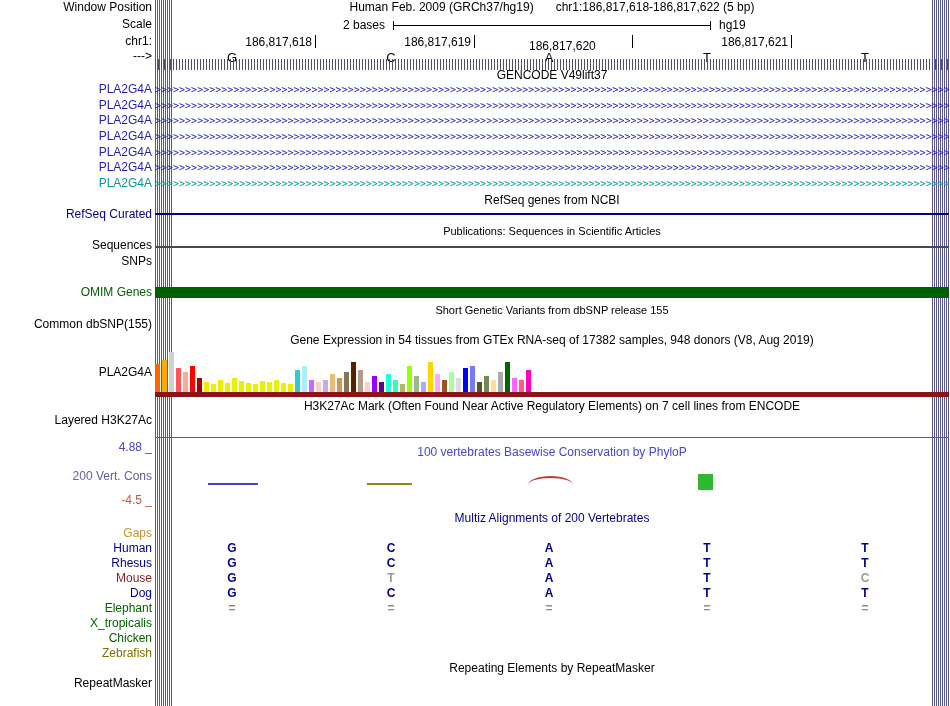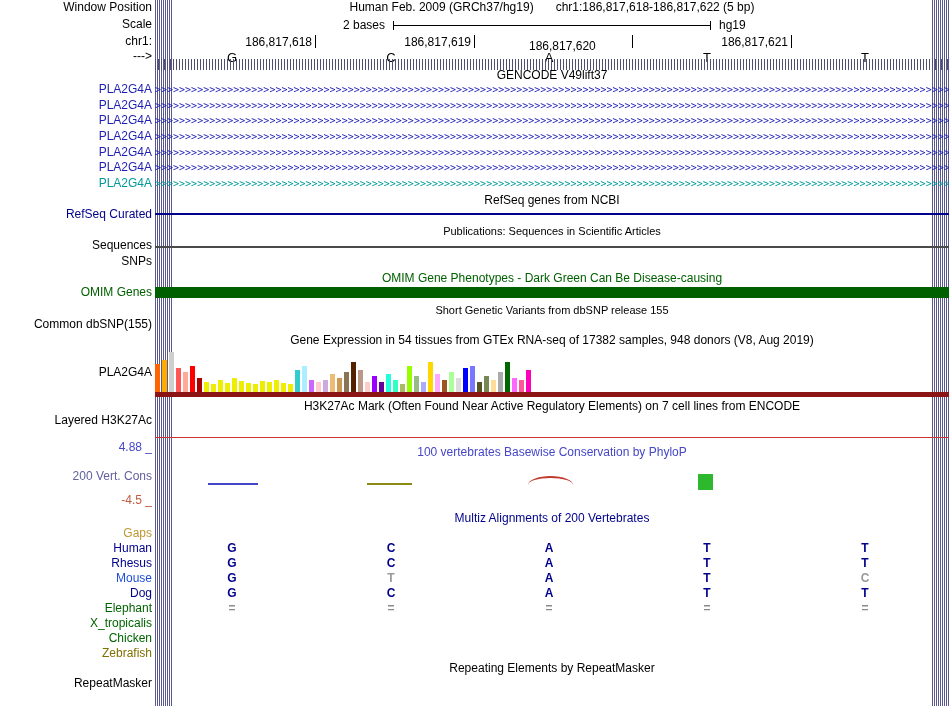--- a/index.html
+++ b/index.html
@@ -98,21 +98,20 @@
   <div class="ct" style="top:194px">RefSeq genes from NCBI</div>
   <div class="ll" style="top: 208px; color: rgb(0, 0, 139);">RefSeq Curated</div>
   <div class="abs" style="left: 155px; top: 213px; width: 794px; height: 2px; background: rgb(0, 0, 139);"></div>
 
   <div class="ct small" style="top:225px">Publications: Sequences in Scientific Articles</div>
   <div class="ll" style="top:239px">Sequences</div>
   <div class="abs" style="left: 155px; top: 246px; width: 794px; height: 2px; background: rgb(74, 74, 74);"></div>
 
   <div class="ll" style="top:255px">SNPs</div>
 
-  <div class="ct" style="top: 272px; color: rgb(0, 96, 0);">OMIM Gene Phenotypes - Dark Green Can Be Disease-causing</div>
   <div class="ll" style="top: 286px; color: rgb(0, 96, 0);">OMIM Genes</div>
   <div class="abs" style="left: 155px; top: 287px; width: 794px; height: 11px; background: rgb(0, 96, 0);"></div>
 
   <div class="ct small" style="top:304px">Short Genetic Variants from dbSNP release 155</div>
   <div class="ll" style="top:318px">Common dbSNP(155)</div>
 
   <div class="ct" style="top:334px">Gene Expression in 54 tissues from GTEx RNA-seq of 17382 samples, 948 donors (V8, Aug 2019)</div>
   <div class="ll" style="top:366px">PLA2G4A</div>
   <div class="gtex-bars" style="left:155px;top:350px;height:42px">
       <div class="gtex-bar" style="height: 28px; background: rgb(255, 102, 0);"></div>
@@ -202,21 +201,21 @@
       </div>
       <div class="mz-row">
         <div class="ll" style="top: 1px; color: rgb(0, 0, 139);">Rhesus</div>
         <span class="mz-cell" style="left: 222px; color: rgb(0, 0, 139);">G</span>
         <span class="mz-cell" style="left: 381px; color: rgb(0, 0, 139);">C</span>
         <span class="mz-cell" style="left: 539px; color: rgb(0, 0, 139);">A</span>
         <span class="mz-cell" style="left: 697px; color: rgb(0, 0, 139);">T</span>
         <span class="mz-cell" style="left: 855px; color: rgb(0, 0, 139);">T</span>
       </div>
       <div class="mz-row">
-        <div class="ll" style="top: 1px; color: #1d4ed8; padding-left: 20px;">Mouse</div>
+        <div class="ll" style="top: 1px; color: #7f1d1d; padding-left: 20px;">Mouse</div>
         <span class="mz-cell" style="left: 222px; color: rgb(0, 0, 139);">G</span>
         <span class="mz-cell" style="left: 381px; color: rgb(154, 154, 154);">T</span>
         <span class="mz-cell" style="left: 539px; color: rgb(0, 0, 139);">A</span>
         <span class="mz-cell" style="left: 697px; color: rgb(0, 0, 139);">T</span>
         <span class="mz-cell" style="left: 855px; color: rgb(154, 154, 154);">C</span>
       </div>
       <div class="mz-row">
         <div class="ll" style="top: 1px; color: rgb(0, 0, 139);">Dog</div>
         <span class="mz-cell" style="left: 222px; color: rgb(0, 0, 139);">G</span>
         <span class="mz-cell" style="left: 381px; color: rgb(0, 0, 139);">C</span>

